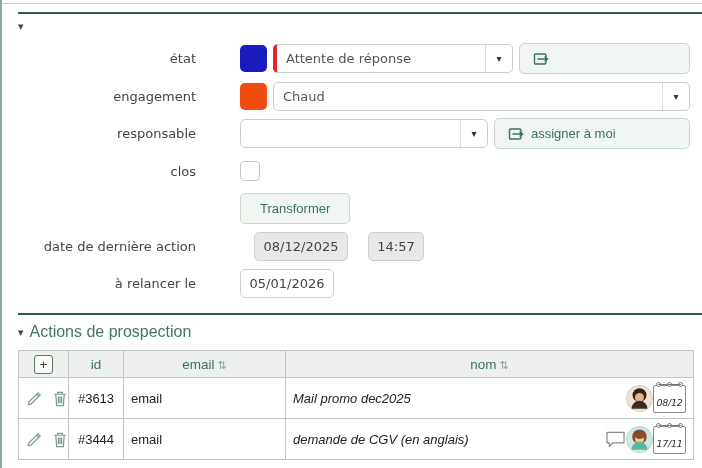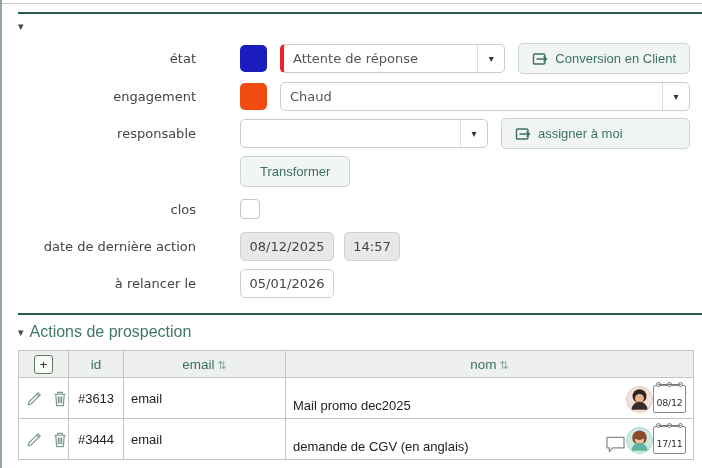--- a/index.html
+++ b/index.html
@@ -11,21 +11,21 @@
   .section-rule{height:2px;background:#2f5b49;margin:0 0 0 16px;}
   .rule-1{margin-top:12px;}
   .section-head{display:flex;align-items:center;gap:6px;margin:7px 0 9px 16px;
         color:#41776a;font-size:15px;}
   .tri{color:#444;font-size:11px;line-height:1;}
 
   
   .form{padding:2px 12px 0 16px;}
   .frow{display:flex;align-items:center;min-height:30px;margin-bottom:7px;}
   .flabel{width:178px;flex:0 0 178px;text-align:right;padding-right:12px;color:#40454a;}
-  .fcontent{display:flex;align-items:center;gap:13px;flex:1;min-width:0;padding-left:32px;}
+  .fcontent{display:flex;align-items:center;gap:6px;flex:1;min-width:0;padding-left:32px;}
 
   .swatch{width:27px;height:27px;border-radius:5px;flex:0 0 27px;}
   .select{display:flex;align-items:center;height:29px;border:1px solid #ccc;
         border-radius:5px;background:#fff;box-sizing:border-box;cursor:pointer;}
   .select .sel-text{flex:1;padding:0 9px;color:#555;white-space:nowrap;overflow:hidden;}
   .select .sel-arrow{width:26px;flex:0 0 26px;text-align:center;border-left:1px solid #ddd;
         color:#333;font-size:10px;line-height:27px;align-self:stretch;}
   .sel-etat{width:240px;border-left:4px solid #e8232a;}
   .sel-engagement{flex:1;}
   .sel-responsable{width:248px;}
@@ -34,21 +34,21 @@
         background:#f2f6f3;border:1px solid #c9d6cc;border-radius:5px;color:#3a7162;
         font-size:13px;cursor:pointer;box-sizing:border-box;white-space:nowrap;}
   .btn-grow{flex:1;justify-content:flex-start;}
   .btn-transform{padding:0 19px;justify-content:center;}
   .btn svg{flex:0 0 auto;}
 
   .checkbox{width:18px;height:18px;border:1px solid #c6c6c6;border-radius:4px;background:#fff;cursor:pointer;}
 
   .dtfield{height:27px;border:1px solid #cfcfcf;border-radius:5px;text-align:center;
         color:#444;font-size:13px;font-family:"DejaVu Sans",sans-serif;box-sizing:content-box;padding:0 2px;}
-  .dtfield.ro{background:#e8e8e8;}
+  .dtfield.ro{background:#e8e8e8;margin-left:14px;}
   .w-date{width:88px;}
   .w-time{width:50px;}
   .gap-sm{margin-left:-3px;}
 
   
   .prosp{font-family:"Liberation Sans",sans-serif;}
   .prosp .section-head{font-size:16px;margin-top:8px;}
   table.actions{border-collapse:collapse;margin:4px 10px 0 16px;width:676px;
         font-size:13px;color:#222;table-layout:fixed;background:#fff;}
   table.actions th,table.actions td{border:1px solid #c2c6c2;padding:0 7px;box-sizing:border-box;}
@@ -60,21 +60,21 @@
   .col-type{width:162px;}
   .th-center{text-align:center;}
   .sort{color:#86a898;font-size:11px;margin-left:3px;}
   .add-btn{display:inline-flex;align-items:center;justify-content:center;width:17px;height:17px;
         border:1px solid #5c7a68;border-radius:3px;background:#f7faf7;color:#333;
         font-size:13px;line-height:1;cursor:pointer;}
   .cell-act{text-align:center;}
   .rowicons{display:inline-flex;align-items:center;gap:9px;vertical-align:middle;}
   .cell-id{text-align:center;}
   .cell-nom{padding-right:4px;}
-  .nomflex{display:flex;align-items:flex-end;}
+  .nomflex{display:flex;align-items:center;font-style:italic;}
   .nomtext{flex:1;overflow:hidden;white-space:nowrap;}
 
   .bubble{flex:0 0 auto;display:flex;}
   .avatar{width:27px;height:27px;border-radius:50%;flex:0 0 27px;display:block;}
 
   .cal{position:relative;width:31px;height:26px;border:1px solid #888;border-radius:2px;
        background:#fff;flex:0 0 31px;display:flex;align-items:flex-end;justify-content:center;
        margin-top:2px;}
   .cal-rings{position:absolute;top:-4px;left:2px;right:2px;display:flex;justify-content:space-between;}
   .cal-rings i{width:5px;height:5px;border:1px solid #777;border-radius:50%;background:#fff;box-sizing:border-box;}
@@ -102,21 +102,20 @@
           <span class="sel-text">Attente de réponse</span>
           <span class="sel-arrow">▾</span>
         </div>
         <button class="btn btn-grow">
           <span style="display:flex;">
             <svg width="16" height="16" viewBox="0 0 16 16" fill="none" stroke="#3a7162" stroke-width="1.4">
               <path d="M2.5 3 h9 a1.5 1.5 0 0 1 1.5 1.5 v7 a1.5 1.5 0 0 1 -1.5 1.5 h-9 a1 1 0 0 1 -1-1 v-8 a1 1 0 0 1 1-1 z" fill="none"></path>
               <path d="M4.5 8 h9.5 M11.5 5.5 L14.5 8 L11.5 10.5" fill="none"></path>
             </svg>
           </span>
-          <span>Conversion en Client</span>
         </button>
       </div>
     </div>
 
     <div class="frow">
       <div class="flabel">engagement</div>
       <div class="fcontent">
         <div class="swatch" style="background: rgb(240, 75, 17);"></div>
         <div class="select sel-engagement">
           <span class="sel-text">Chaud</span>
@@ -138,32 +137,32 @@
               <path d="M2.5 3 h9 a1.5 1.5 0 0 1 1.5 1.5 v7 a1.5 1.5 0 0 1 -1.5 1.5 h-9 a1 1 0 0 1 -1-1 v-8 a1 1 0 0 1 1-1 z" fill="none"></path>
               <path d="M4.5 8 h9.5 M11.5 5.5 L14.5 8 L11.5 10.5" fill="none"></path>
             </svg>
           </span>
           <span>assigner à moi</span>
         </button>
       </div>
     </div>
 
     <div class="frow">
+      <div class="flabel">clos</div>
+      <div class="fcontent">
+        <div class="checkbox"></div>
+      </div>
+    </div>
+
+    <div class="frow">
       <div class="flabel"></div>
       <div class="fcontent">
         <button class="btn btn-transform">
           <span>Transformer</span>
         </button>
-      </div>
-    </div>
-
-    <div class="frow">
-      <div class="flabel">clos</div>
-      <div class="fcontent">
-        <div class="checkbox"></div>
       </div>
     </div>
 
     <div class="frow">
       <div class="flabel">date de dernière action</div>
       <div class="fcontent">
         <input class="dtfield ro w-date" readonly="" value="08/12/2025" style="">
         <input class="dtfield ro w-time gap-sm" readonly="" value="14:57" style="">
       </div>
     </div>

